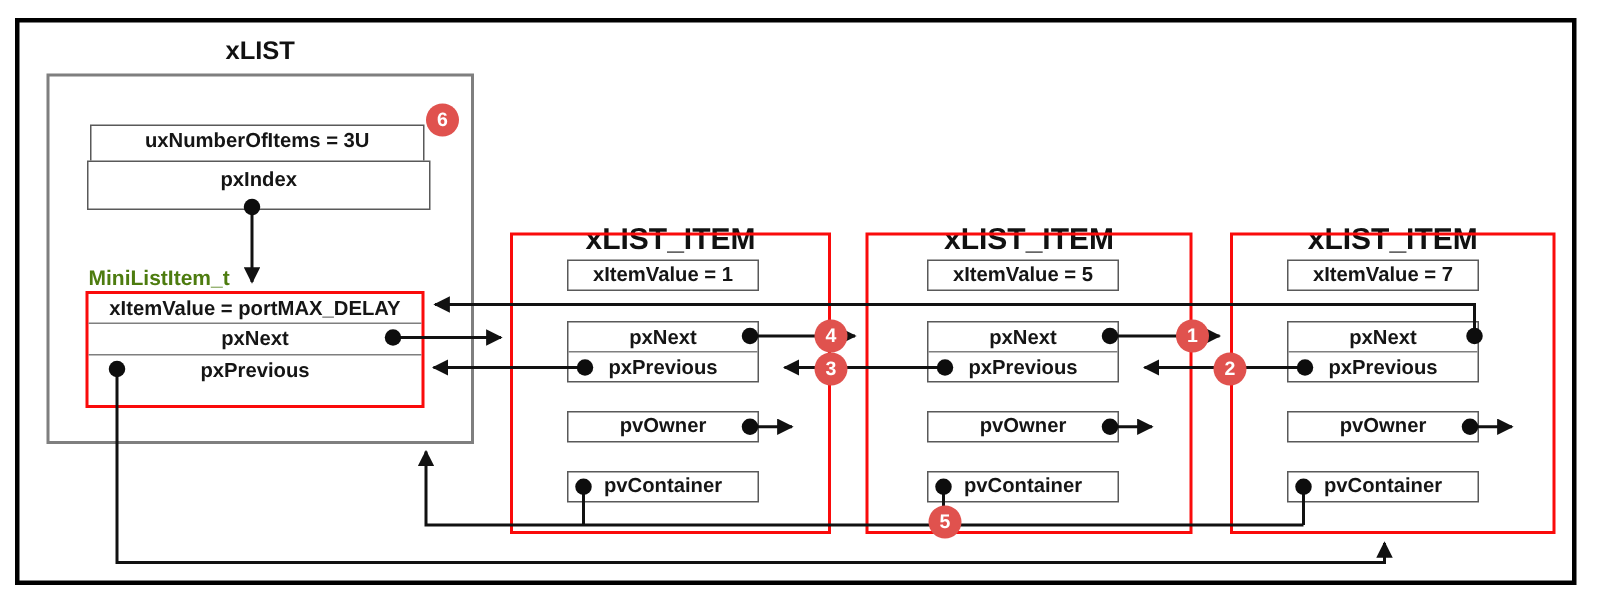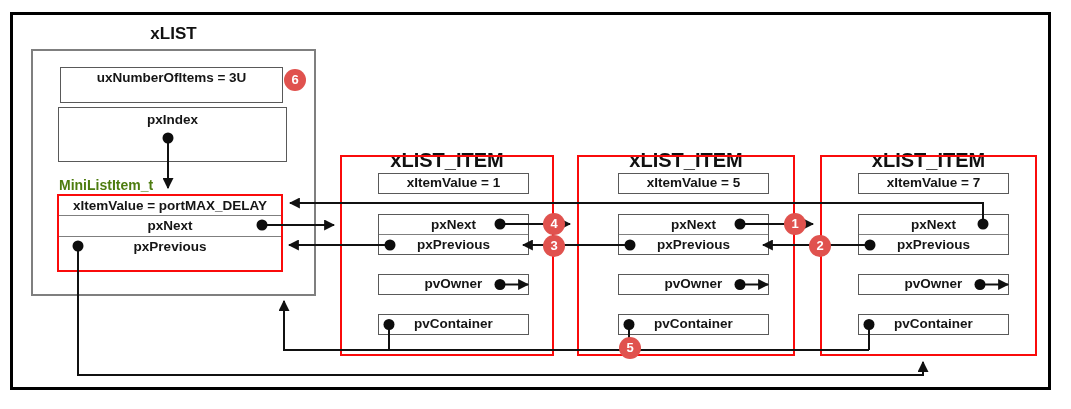--- a/index.html
+++ b/index.html
@@ -18,36 +18,36 @@
   .xlist-title{font-size:17px;}
   .item-title{font-size:20px;margin-top:16px;}
   .graybox{
     position:absolute;left:31px;top:49px;width:285px;height:247px;
     border:2px solid #7f7f7f;box-sizing:border-box;background:transparent;
   }
   .field{
     position:absolute;border:1.5px solid #595959;box-sizing:border-box;
     font-weight:700;font-size:13.5px;text-align:center;background:#fff;
   }
-  .numbox{left:60px;top:67px;width:223px;height:36px;line-height:20px;}
-  .idxbox{left:58px;top:107px;width:229px;height:55px;line-height:24px;}
+  .numbox{left:60px;top:83px;width:223px;height:36px;line-height:20px;}
+  .idxbox{left:58px;top:107px;width:229px;height:33px;line-height:24px;}
   .minilabel{
     position:absolute;left:59px;top:177px;font-weight:700;font-size:14px;color:#4d7c0f;
   }
   .redbox{
     position:absolute;border:2px solid #fa0b0b;box-sizing:border-box;background:transparent;
   }
   .mini{left:57px;top:194px;width:226px;height:78px;background:#fff;}
   .mini .row{
     height:19.3px;line-height:19.3px;font-weight:700;font-size:13.5px;text-align:center;
   }
   .mini .row + .row{border-top:1px solid #7f7f7f;}
   .itembox{top:155px;height:201px;}
   .ibox{
-    position:absolute;width:151px;border:1.5px solid #595959;box-sizing:border-box;
+    position:absolute;width:128px;border:1.5px solid #595959;box-sizing:border-box;
     background:#fff;font-weight:700;font-size:13.5px;text-align:center;
   }
   .ibox.single{height:21px;line-height:18px;}
   .ibox.pair{height:41px;}
   .ibox.pair .prow{height:19px;line-height:19px;}
   .ibox.pair .prow + .prow{border-top:1px solid #7f7f7f;}
   .overlay{position:absolute;left:0;top:0;width:1071px;height:409px;pointer-events:none;}
   .marker{
     position:absolute;width:22px;height:22px;border-radius:50%;
     background:#e0524e;color:#fff;font-weight:700;font-size:13px;

